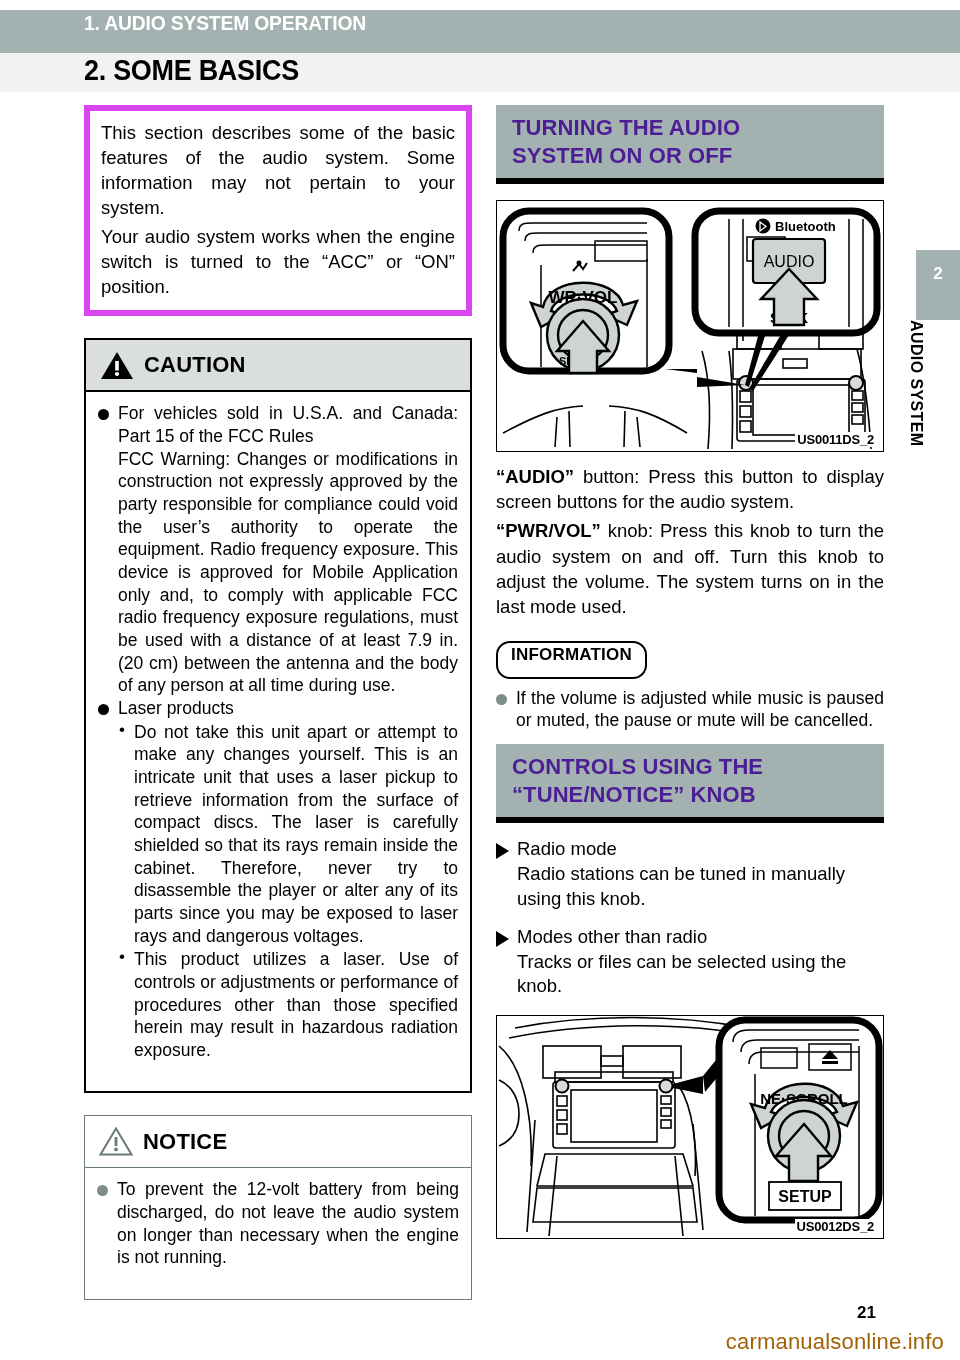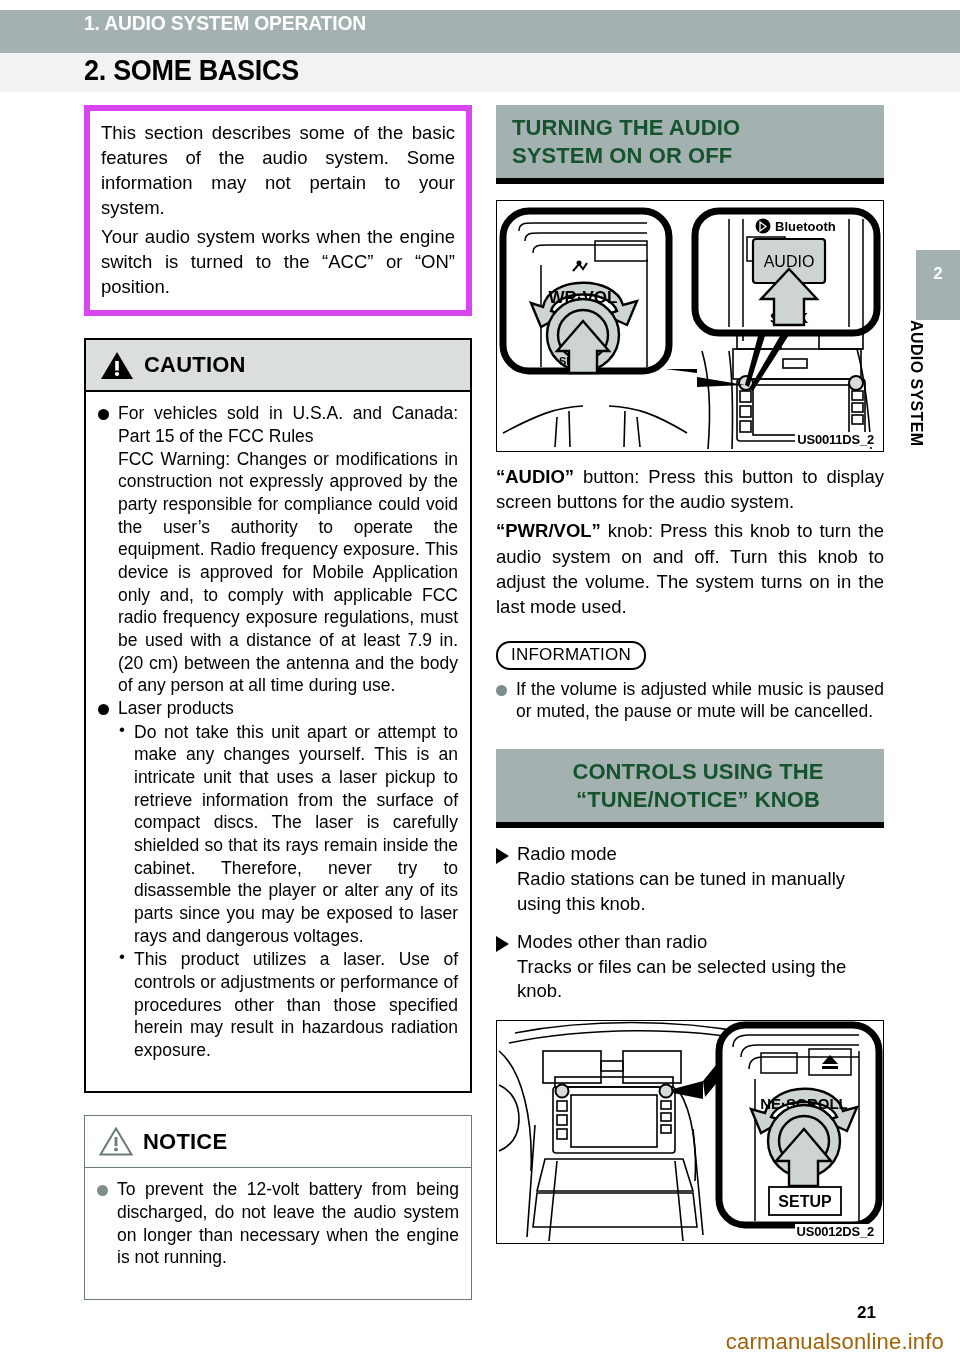--- a/index.html
+++ b/index.html
@@ -170,39 +170,39 @@
   .sub-item::before {
     content: "\2022";
     position: absolute;
     left: 1px; top: -2px;
     font-size: 17px;
   }
 
   
   .sec-head {
     background: #a4b1b1;
-    color: #14532d;
+    color: #4c1d95;
     font-size: 22px;
     font-weight: bold;
     line-height: 1.28;
     padding: 9px 0 8px 16px;
     border-bottom: 6px solid #000;
     box-sizing: border-box;
     letter-spacing: 0.1px;
   }
 
   
   .info-wrap { margin-top: 22px; }
   .info-pill {
     display: inline-block;
     border: 2px solid #000;
     border-radius: 14px;
-    padding: 2px 13px 3px 13px;
+    padding: 2px 13px 12px 13px;
     font-size: 17px;
-    font-weight: normal;
+    font-weight: bold;
     letter-spacing: 0.2px;
     text-align: center;
   }
   .info-body { margin-top: 8px; }
 
   
   .arrow-head {
     position: relative;
     padding-left: 21px;
     font-size: 18.5px;
@@ -410,21 +410,21 @@
 
   <div class="info-wrap">
     <span class="info-pill">INFORMATION</span>
     <div class="info-body">
       <ul class="bullets">
         <li class="bullet gray">If the volume is adjusted while music is paused or muted, the pause or mute will be cancelled.</li>
       </ul>
     </div>
   </div>
 
-  <div class="sec-head" style="margin-top:26px;text-align:center;">
+  <div class="sec-head" style="margin-top:12px;">
     <div>CONTROLS USING THE</div>
     <div>“TUNE/NOTICE” KNOB</div>
   </div>
 
   <div class="arrow-head">Radio mode</div>
   <div class="arrow-sub">Radio stations can be tuned in manually using this knob.</div>
 
   <div class="arrow-head">Modes other than radio</div>
   <div class="arrow-sub">Tracks or files can be selected using the knob.</div>
 

